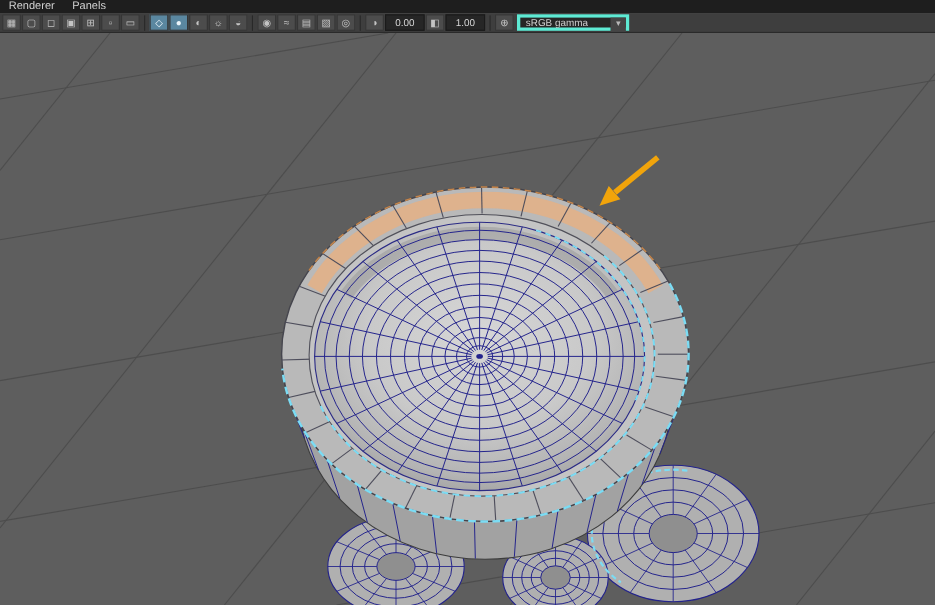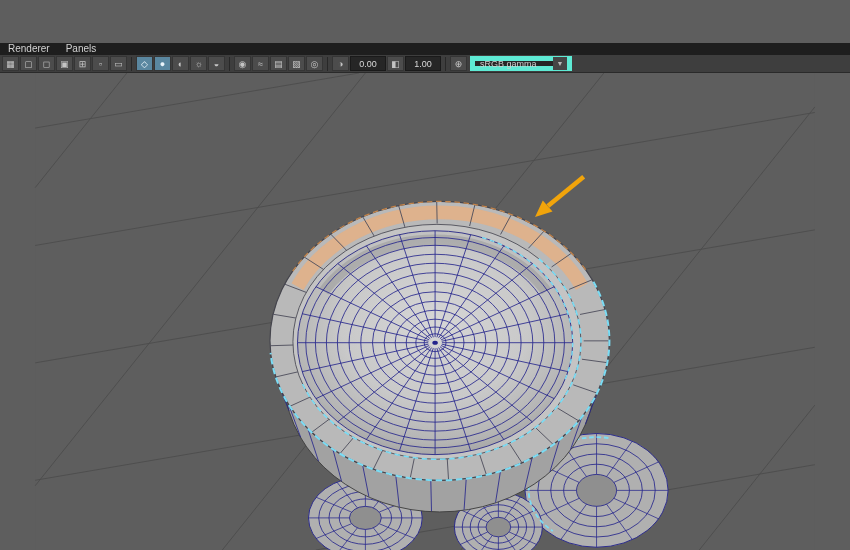--- a/index.html
+++ b/index.html
@@ -1,33 +1,33 @@
 <!DOCTYPE html>
 <html><head>
 <meta charset="utf-8">
 <style>
   html,body{margin:0;padding:0;background:#333;}
   .app{width:850px;height:550px;overflow:hidden;display:flex;flex-direction:column;
        font-family:"Liberation Sans",sans-serif;background:#5e5e5e;position:relative;}
   .menu-bar{height:12px;flex:none;background:#1e1e1e;display:flex;align-items:center;
-            gap:16px;padding:0 8px;margin-top:43px;}
+            gap:16px;padding:0 8px;}
   .menu-item{font-size:10px;line-height:12px;color:#d2d2d2;cursor:default;}
   .toolbar{height:18px;flex:none;box-sizing:border-box;background:#3e3e3e;
            border-bottom:1px solid #2a2a2a;display:flex;align-items:center;
            padding:0 2px;gap:1px;}
   .tbtn{flex:none;width:17px;height:15px;font-size:9px;line-height:15px;text-align:center;
         color:#c4c4c4;background:#4c4c4c;border:1px solid #353535;box-sizing:border-box;
         cursor:default;overflow:hidden;}
   .tbtn.active{background:#5a87a0;color:#eaf4fa;}
   .tsep{flex:none;width:1px;height:14px;background:#282828;margin:0 3px;}
   .tfield{flex:none;width:36px;height:15px;background:#262626;border:1px solid #1a1a1a;
           color:#d8d8d8;font-size:9px;text-align:center;padding:0 3px;box-sizing:border-box;
           font-family:"Liberation Sans",sans-serif;}
-  .tselect{flex:none;display:flex;align-items:center;justify-content:space-between;
-           height:15px;min-width:102px;background:#262626;border:5px solid #5eead4;
+  .tselect{flex:none;display:flex;justify-content:space-between;
+           height:15px;min-width:102px;background:#262626;border:3px solid #5eead4;
            color:#cfcfcf;font-size:9px;padding:0 0 0 5px;margin-left:2px;box-sizing:border-box;}
   .tsel-arrow{width:14px;height:13px;background:#454545;color:#b8b8b8;font-size:7px;
               line-height:13px;text-align:center;margin-left:4px;}
   svg{display:block;}
 </style>
 </head>
 <body>
 
 <div class="app">
 

